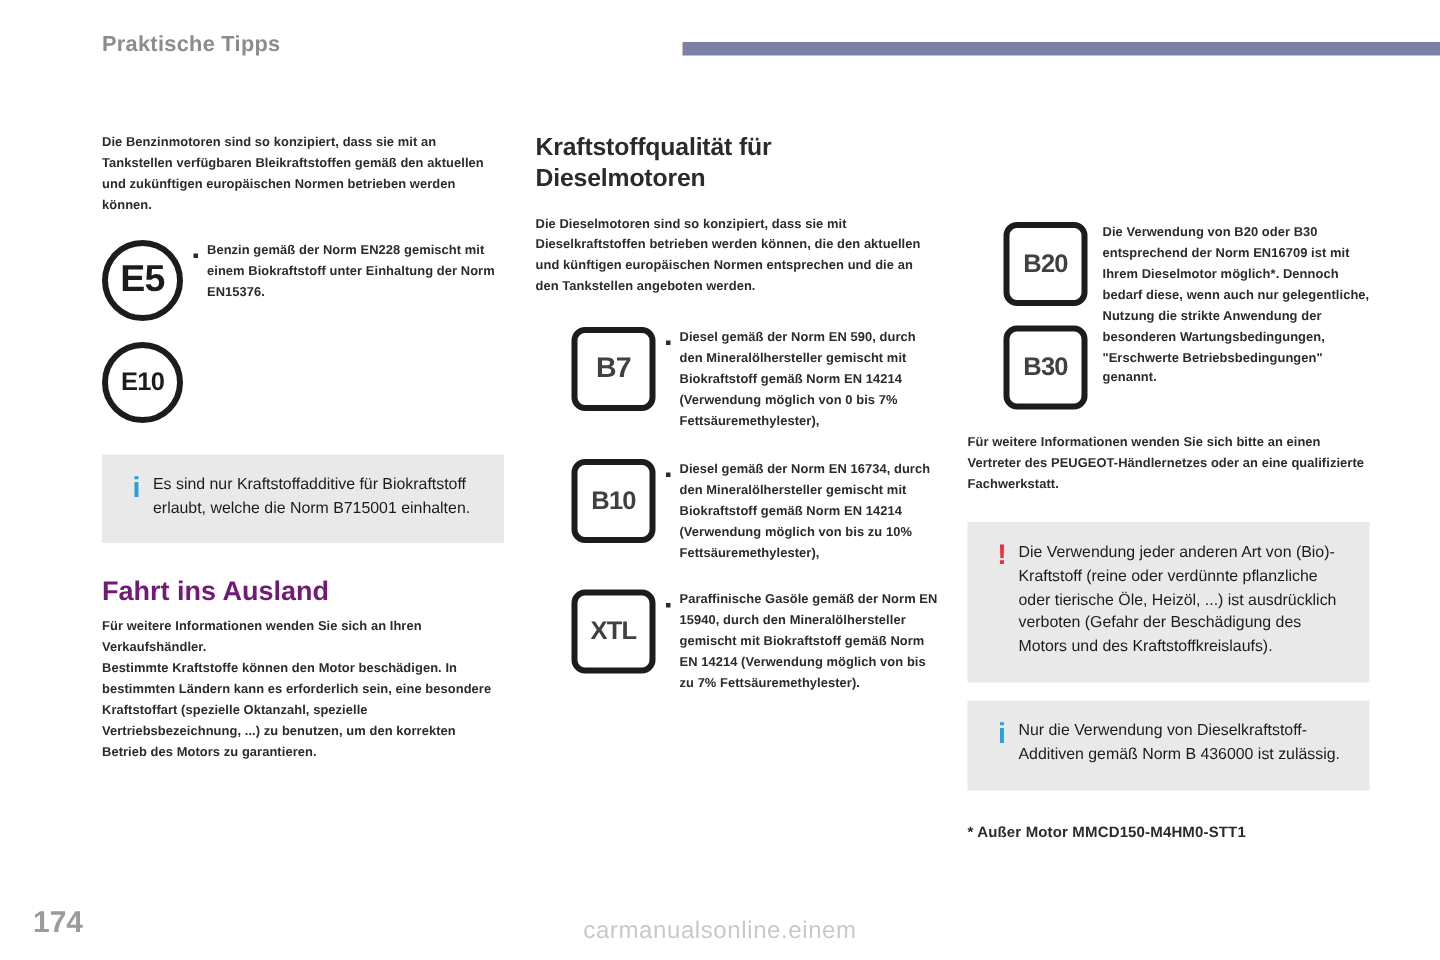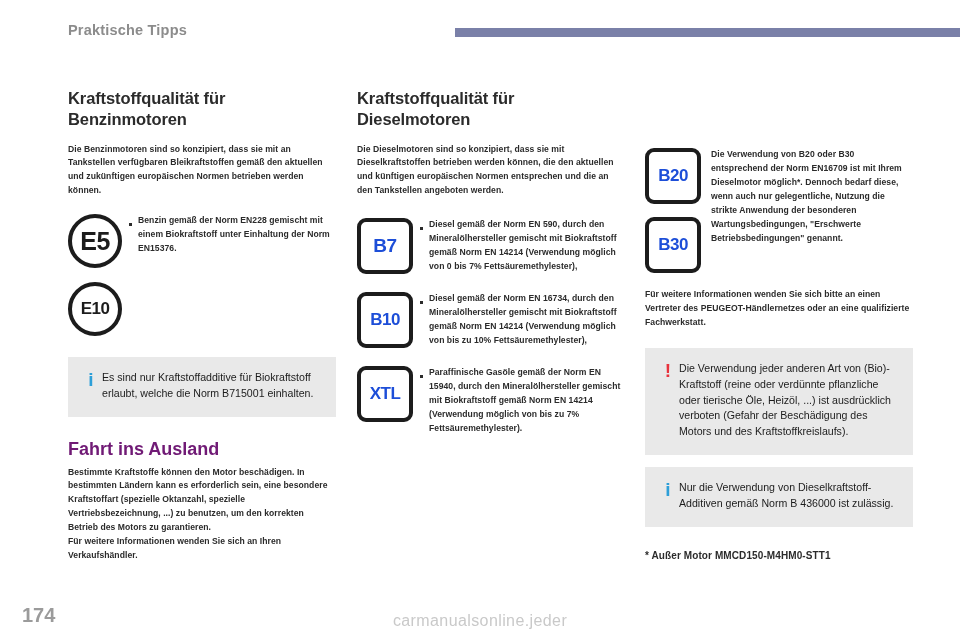--- a/index.html
+++ b/index.html
@@ -57,21 +57,21 @@
     width:54px; height:54px; border-radius:50%;
     background:#fff; border:4px solid #1c1c1c;
     display:flex; align-items:center; justify-content:center;
     font-size:25px; font-weight:bold; color:#1c1c1c; letter-spacing:-0.5px;
   }
   .badge-circle.small-type { font-size:17px; }
   .badge-square {
     width:56px; height:56px; border-radius:9px;
     background:#fff; border:4px solid #1c1c1c;
     display:flex; align-items:center; justify-content:center;
-    font-size:19px; font-weight:bold; color:#1d4ed8; letter-spacing:-0.5px;
+    font-size:19px; font-weight:bold; color:#404040; letter-spacing:-0.5px;margin-left:24px;
   }
   .badge-square.small-type { font-size:17px; }
 
   
   .callout {
     background:#e9e9e9; display:flex; align-items:flex-start;
     padding:13px 14px 15px 12px;
   }
   .callout .ico {
     flex:0 0 auto; width:22px; text-align:center;
@@ -101,21 +101,20 @@
 
 <div class="page">
 
   <div class="header">
     <div class="header-title">Praktische Tipps</div>
     <div class="header-rule"></div>
   </div>
 
   <div class="col col-a">
 
-    <h2 class="sec-title">Kraftstoffqualität für Benzinmotoren</h2>
 
     <p class="body">Die Benzinmotoren sind so konzipiert, dass sie mit an Tankstellen verfügbaren Bleikraftstoffen gemäß den aktuellen und zukünftigen europäischen Normen betrieben werden können.</p>
 
     <div class="badge-row" style="margin-top:16px;">
       <div class="badge-col">
         <div class="badge-circle">E5</div>
         <div class="badge-circle small-type" style="margin-top:14px;">E10</div>
       </div>
       <div class="bullet"><span></span></div>
       <div class="badge-text">
@@ -123,22 +122,22 @@
       </div>
     </div>
 
     <div class="callout" style="margin-top:21px;">
       <div class="ico info">i</div>
       <div class="txt">Es sind nur Kraftstoffadditive für Biokraftstoff erlaubt, welche die Norm B715001 einhalten.</div>
     </div>
 
     <h3 class="sub-title" style="margin-top:21px;">Fahrt ins Ausland</h3>
 
+    <p class="body">Für weitere Informationen wenden Sie sich an Ihren Verkaufshändler.</p>
     <p class="body">Bestimmte Kraftstoffe können den Motor beschädigen. In bestimmten Ländern kann es erforderlich sein, eine besondere Kraftstoffart (spezielle Oktanzahl, spezielle Vertriebsbezeichnung, ...) zu benutzen, um den korrekten Betrieb des Motors zu garantieren.</p>
-    <p class="body">Für weitere Informationen wenden Sie sich an Ihren Verkaufshändler.</p>
   </div>
 
   <div class="col col-b">
 
     <h2 class="sec-title">Kraftstoffqualität für Dieselmotoren</h2>
 
     <p class="body">Die Dieselmotoren sind so konzipiert, dass sie mit Dieselkraftstoffen betrieben werden können, die den aktuellen und künftigen europäischen Normen entsprechen und die an den Tankstellen angeboten werden.</p>
 
     <div class="badge-row" style="margin-top:20px;">
       <div class="badge-col">
@@ -193,15 +192,15 @@
 
     <div class="callout" style="margin-top:12px;">
       <div class="ico info">i</div>
       <div class="txt">Nur die Verwendung von Dieselkraftstoff-Additiven gemäß Norm B 436000 ist zulässig.</div>
     </div>
 
     <p class="footnote" style="margin-top:23px;">* Außer Motor MMCD150-M4HM0-STT1</p>
   </div>
 
   <div class="page-number">174</div>
-  <div class="watermark">carmanualsonline.jeder</div>
+  <div class="watermark">carmanualsonline.einem</div>
 
 </div>
 
 </body></html>

